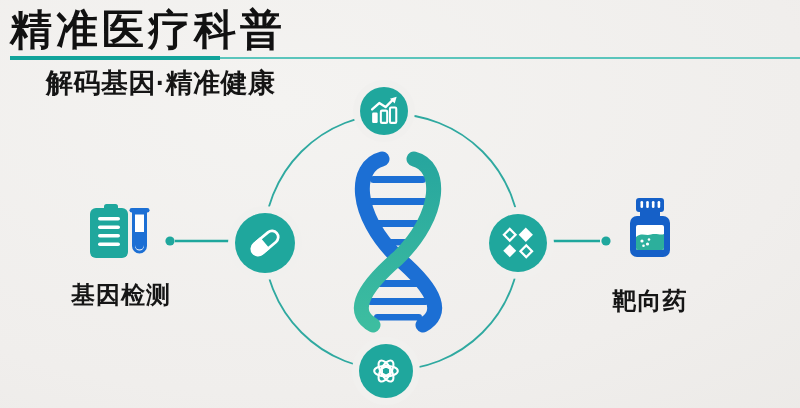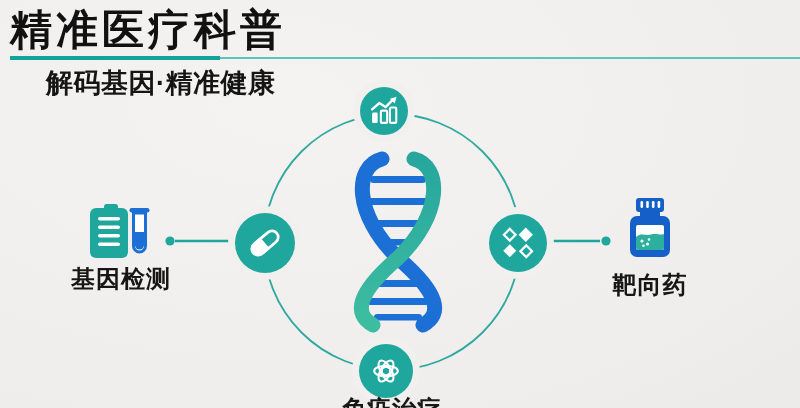--- a/index.html
+++ b/index.html
@@ -27,21 +27,21 @@
   .node{
     position:absolute;border-radius:50%;
     background:#1fa79d;
     box-shadow:0 0 0 7px #f1f0ee;
     display:flex;align-items:center;justify-content:center;
   }
   .node svg{display:block;}
   .callout-label{
     position:absolute;text-align:center;
     font-size:24px;font-weight:800;color:#161616;
-    letter-spacing:1px;white-space:nowrap;
+    letter-spacing:1px;white-space:nowrap;margin-top:16px;
   }
 </style>
 </head>
 <body>
 
 <div class="stage">
 
   <div class="abs page-title">精准医疗科普</div>
   <div class="abs underline-bold"></div>
   <div class="abs underline-thin"></div>

